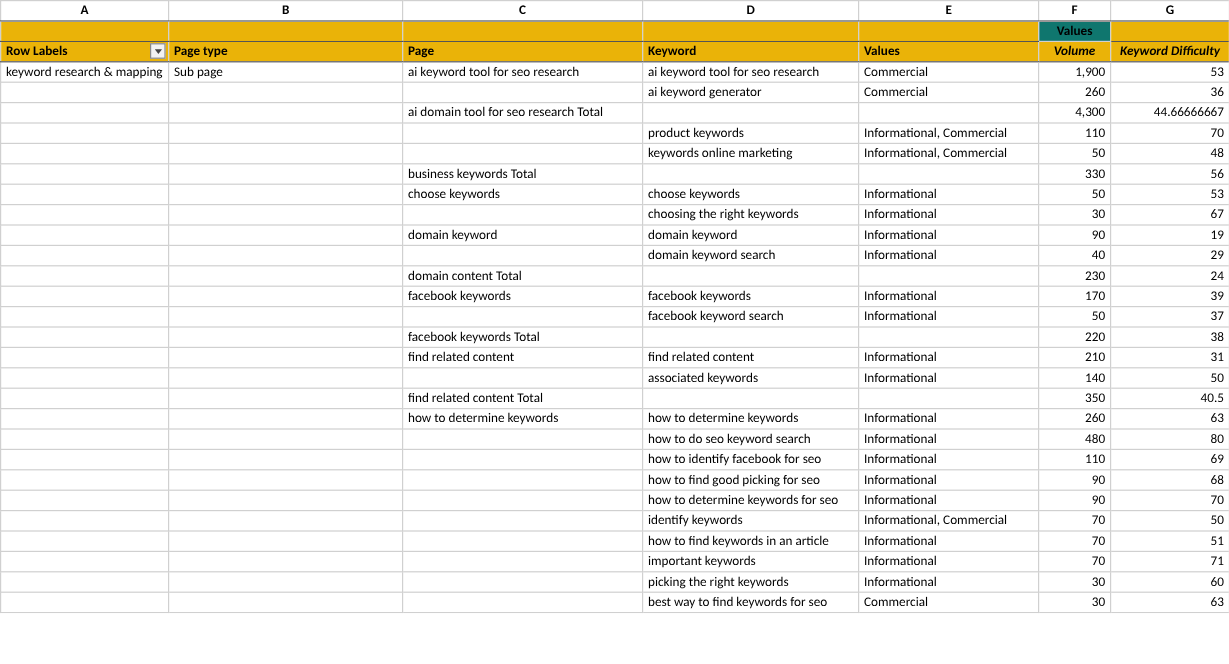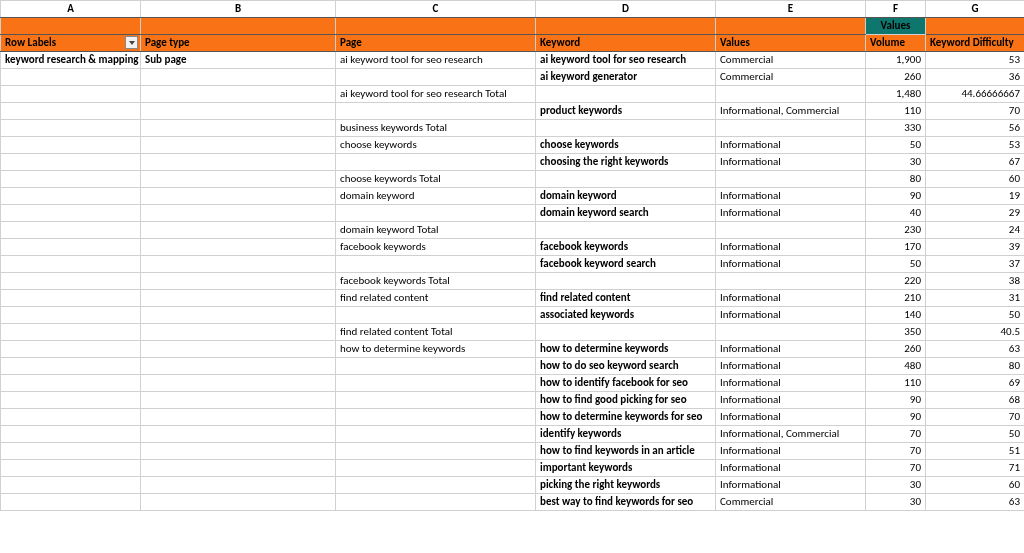--- a/index.html
+++ b/index.html
@@ -34,26 +34,26 @@
     vertical-align: bottom;
   }
   .colhdr {
     background: #fff;
     text-align: center;
     font-weight: bold;
     font-size: 11px;
     border-bottom: 0.5px solid #555;
   }
   .label-hdr {
-    background: #f97316;
+    background: #eab308;
     font-weight: bold;
     border-bottom: 0.5px solid #555;
     position: relative;
   }
-  .label-hdr.right { text-align: left; }
+  .label-hdr.right { text-align: center; font-style: italic; }
   .values-hdr {
     background: #0f766e;
     font-weight: bold;
     text-align: center;
     border-bottom: none;
   }
   .label-hdr .dropdown-btn {
     position: absolute;
     right: 2px;
     top: 1px;
@@ -66,21 +66,21 @@
     justify-content: center;
     cursor: pointer;
   }
   .label-hdr .dropdown-btn::after {
     content: "";
     border-left: 3px solid transparent;
     border-right: 3px solid transparent;
     border-top: 4px solid #444;
   }
   .right { text-align: right; }
-  .bold { font-weight: bold; margin-top: 41px; }
+  .bold { font-weight: normal; margin-top: 41px; }
 </style>
 </head>
 <body>
 
 <table>
   <colgroup>
     <col class="colA">
       <col class="colB">
       <col class="colC">
       <col class="colD">
@@ -135,38 +135,47 @@
         <td></td>
         <td></td>
         <td class="bold">ai keyword generator</td>
         <td>Commercial</td>
         <td class="right">260</td>
         <td class="right">36</td>
       </tr>
       <tr>
         <td></td>
         <td></td>
-        <td>ai keyword tool for seo research Total</td>
-        <td></td>
-        <td></td>
-        <td class="right">1,480</td>
+        <td>ai domain tool for seo research Total</td>
+        <td></td>
+        <td></td>
+        <td class="right">4,300</td>
         <td class="right">44.66666667</td>
       </tr>
       <tr>
         <td></td>
         <td></td>
         <td></td>
         <td class="bold">product keywords</td>
         <td>Informational, Commercial</td>
         <td class="right">110</td>
         <td class="right">70</td>
       </tr>
       <tr>
         <td></td>
         <td></td>
+        <td></td>
+        <td class="bold">keywords online marketing</td>
+        <td>Informational, Commercial</td>
+        <td class="right">50</td>
+        <td class="right">48</td>
+      </tr>
+      <tr>
+        <td></td>
+        <td></td>
         <td>business keywords Total</td>
         <td></td>
         <td></td>
         <td class="right">330</td>
         <td class="right">56</td>
       </tr>
       <tr>
         <td></td>
         <td></td>
         <td>choose keywords</td>
@@ -180,48 +189,39 @@
         <td></td>
         <td></td>
         <td class="bold">choosing the right keywords</td>
         <td>Informational</td>
         <td class="right">30</td>
         <td class="right">67</td>
       </tr>
       <tr>
         <td></td>
         <td></td>
-        <td>choose keywords Total</td>
-        <td></td>
-        <td></td>
-        <td class="right">80</td>
-        <td class="right">60</td>
-      </tr>
-      <tr>
-        <td></td>
-        <td></td>
         <td>domain keyword</td>
         <td class="bold">domain keyword</td>
         <td>Informational</td>
         <td class="right">90</td>
         <td class="right">19</td>
       </tr>
       <tr>
         <td></td>
         <td></td>
         <td></td>
         <td class="bold">domain keyword search</td>
         <td>Informational</td>
         <td class="right">40</td>
         <td class="right">29</td>
       </tr>
       <tr>
         <td></td>
         <td></td>
-        <td>domain keyword Total</td>
+        <td>domain content Total</td>
         <td></td>
         <td></td>
         <td class="right">230</td>
         <td class="right">24</td>
       </tr>
       <tr>
         <td></td>
         <td></td>
         <td>facebook keywords</td>
         <td class="bold">facebook keywords</td>

